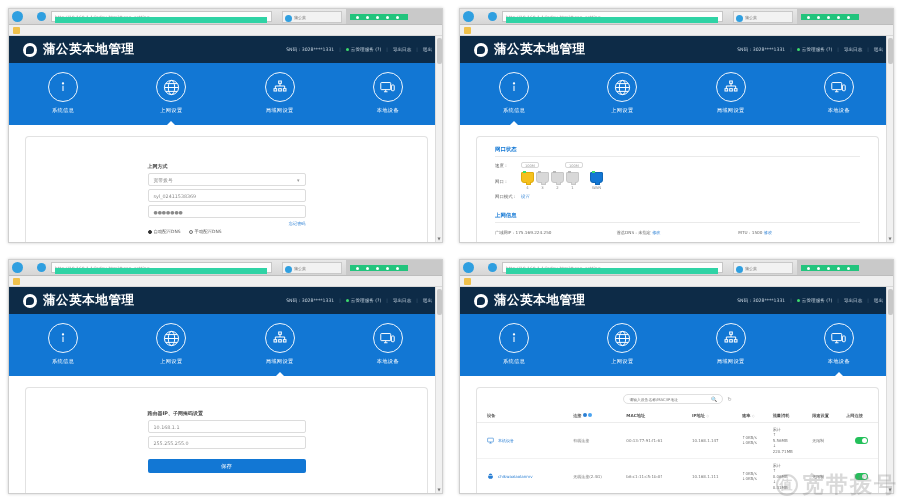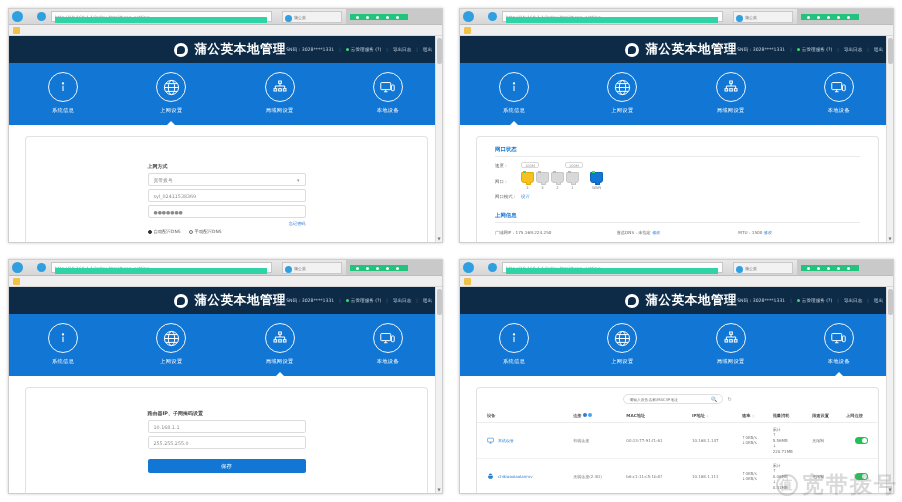--- a/index.html
+++ b/index.html
@@ -94,21 +94,21 @@
     position:absolute; left:1px; top:2px; width:5px; height:26px;
     background:#c8c8c8; border-radius:2px;
   }
   .scrollbar .arw { position:absolute; left:1.5px; font-size:4px; color:#777; }
   .scrollbar .arw.up { top:1px; }
   .scrollbar .arw.dn { bottom:1px; }
 
   
   .topbar {
     height: 27px; background:#0d2b47;
-    display:flex; align-items:center; justify-content:flex-end;
+    display:flex; align-items:center; justify-content:space-between;
     padding: 0 10px 0 14px; color:#fff;
   }
   .brand { display:flex; align-items:center; gap:6px; }
   .brand-logo {
     width:14px; height:14px; border-radius:50%; background:#fff;
     position:relative; flex:none;
   }
   .brand-logo::after {
     content:""; position:absolute; left:3px; top:3px;
     width:8px; height:8px; border-radius:50% 50% 50% 0;

